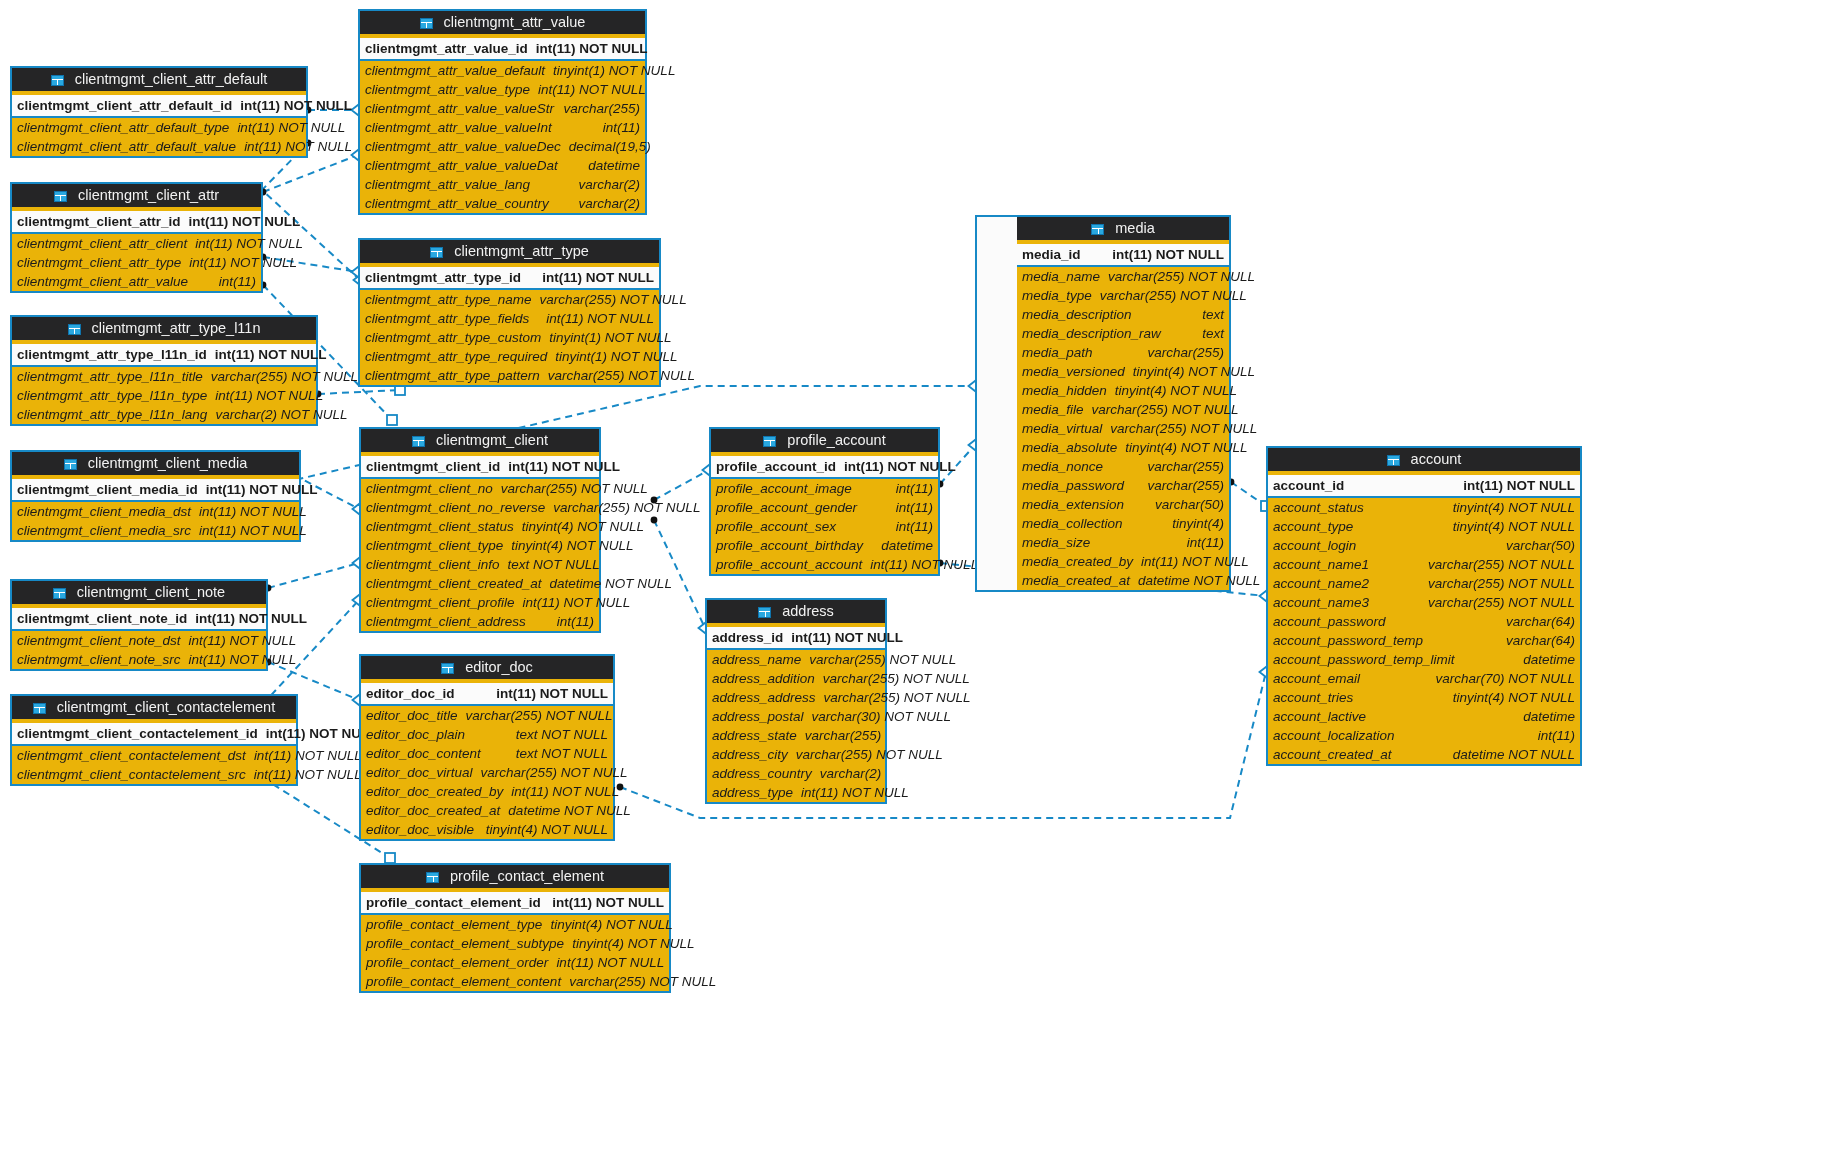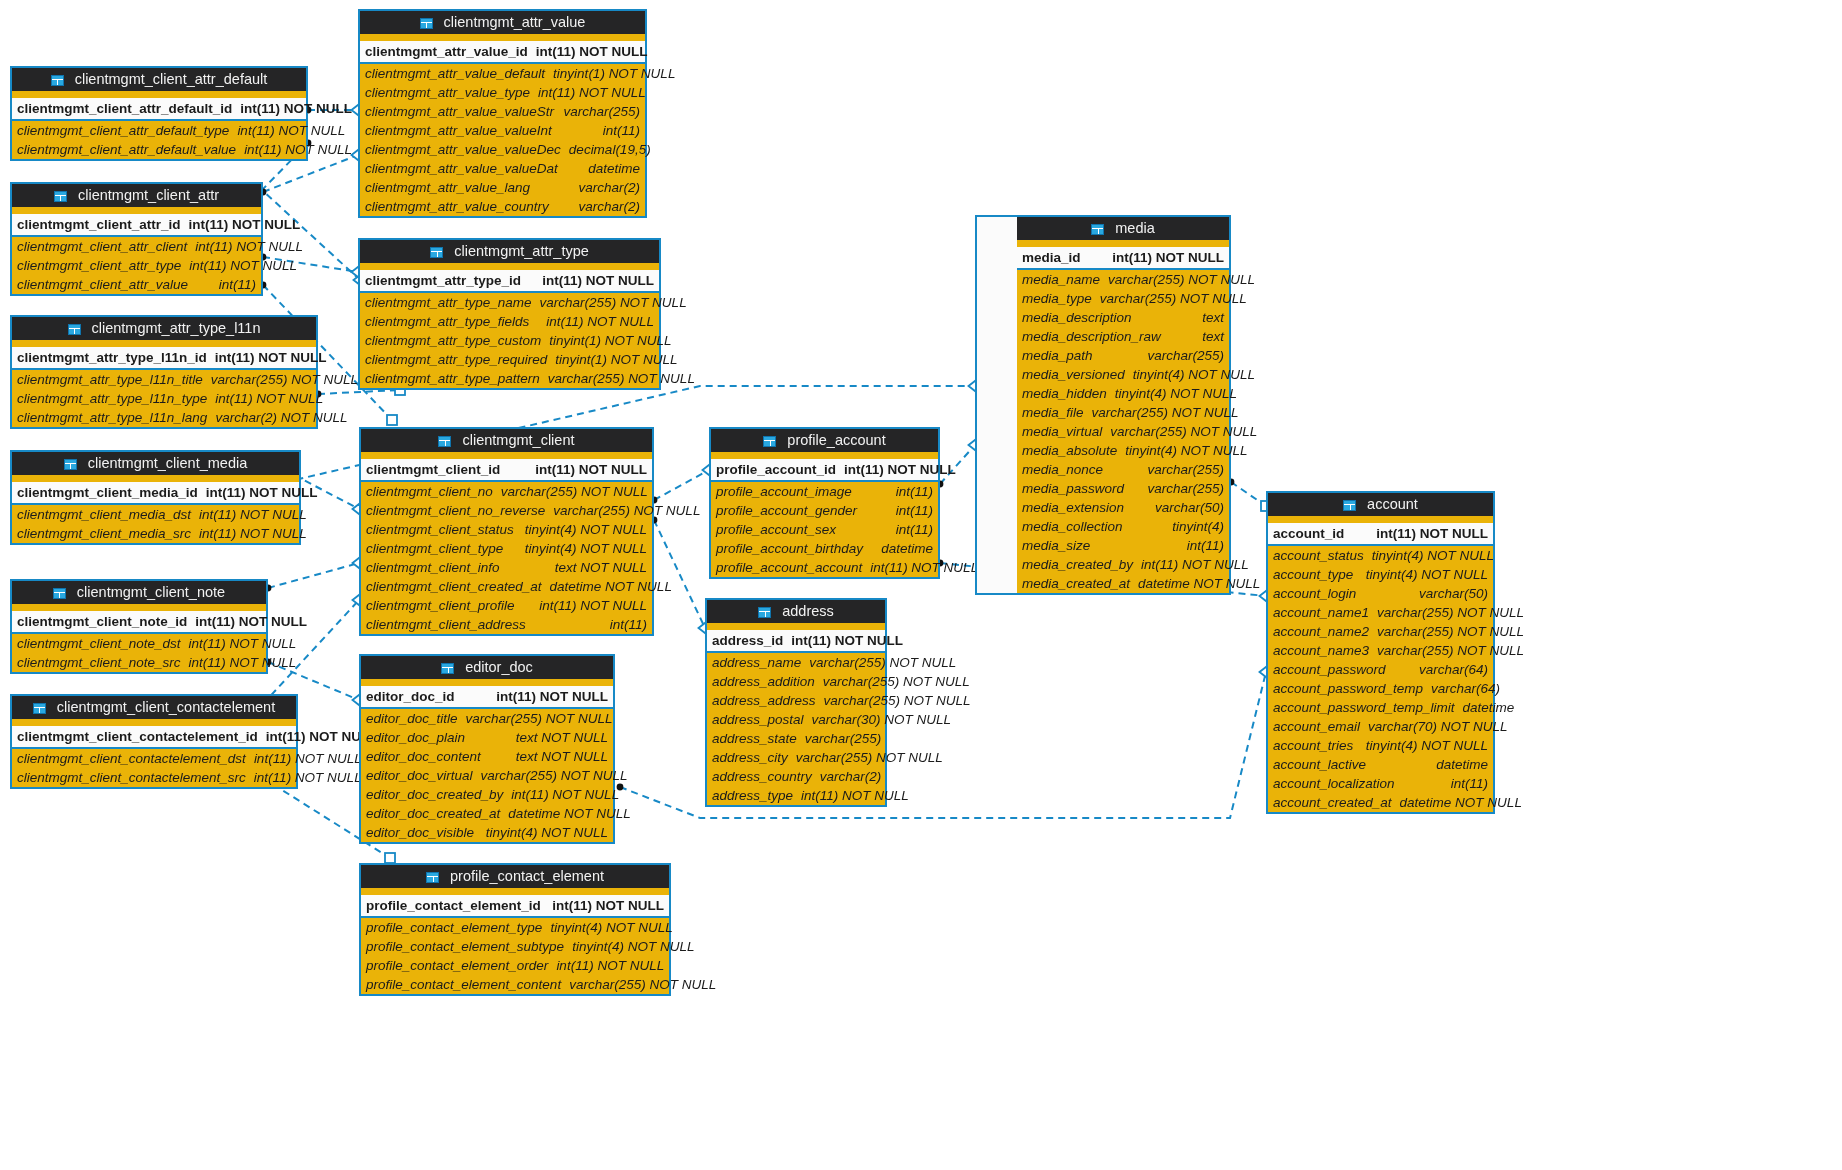--- a/index.html
+++ b/index.html
@@ -71,21 +71,21 @@
   }
   .tbl-icon::after {
     content: "";
     position: absolute;
     top: 3px; bottom: 0;
     left: 50%;
     width: 1px;
     background: #ffffff;
   }
   .tn-pk {
-    border-top: 7px solid #eab308;
+    border-top: 4px solid #eab308;
     border-bottom: 2px solid #1789c6;
     background: #fbfbfb;
   }
   .tn-cols { background: #eab308; font-style: italic; }
   .row {
     display: flex;
     justify-content: space-between;
     align-items: baseline;
     font-size: 13.5px;
     line-height: 19px;
@@ -409,21 +409,21 @@
           <div class="row">
             <span class="cname">clientmgmt_attr_type_required</span>
             <span class="ctype">tinyint(1) NOT NULL</span>
           </div>
           <div class="row">
             <span class="cname">clientmgmt_attr_type_pattern</span>
             <span class="ctype">varchar(255) NOT NULL</span>
           </div>
         </div>
       </div>
-      <div class="table-node" style="left: 359px; top: 427px; width: 295px;">
+      <div class="table-node" style="left: 359px; top: 427px; width: 242px;">
         <div class="tn-header"><span class="hdr-inner">
             <span class="tbl-icon"></span>
             <span>clientmgmt_client</span>
           </span></div>
         <div class="tn-pk">
           <div class="row">
             <span class="cname">clientmgmt_client_id</span>
             <span class="ctype">int(11) NOT NULL</span>
           </div>
         </div>
@@ -689,21 +689,21 @@
           <div class="row">
             <span class="cname">media_created_by</span>
             <span class="ctype">int(11) NOT NULL</span>
           </div>
           <div class="row">
             <span class="cname">media_created_at</span>
             <span class="ctype">datetime NOT NULL</span>
           </div>
         </div>
       </div>
-      <div class="table-node" style="left: 1266px; top: 446px; width: 229px; margin-top: 45px;">
+      <div class="table-node" style="left: 1266px; top: 446px; width: 316px;">
         <div class="tn-header"><span class="hdr-inner">
             <span class="tbl-icon"></span>
             <span>account</span>
           </span></div>
         <div class="tn-pk">
           <div class="row">
             <span class="cname">account_id</span>
             <span class="ctype">int(11) NOT NULL</span>
           </div>
         </div>

